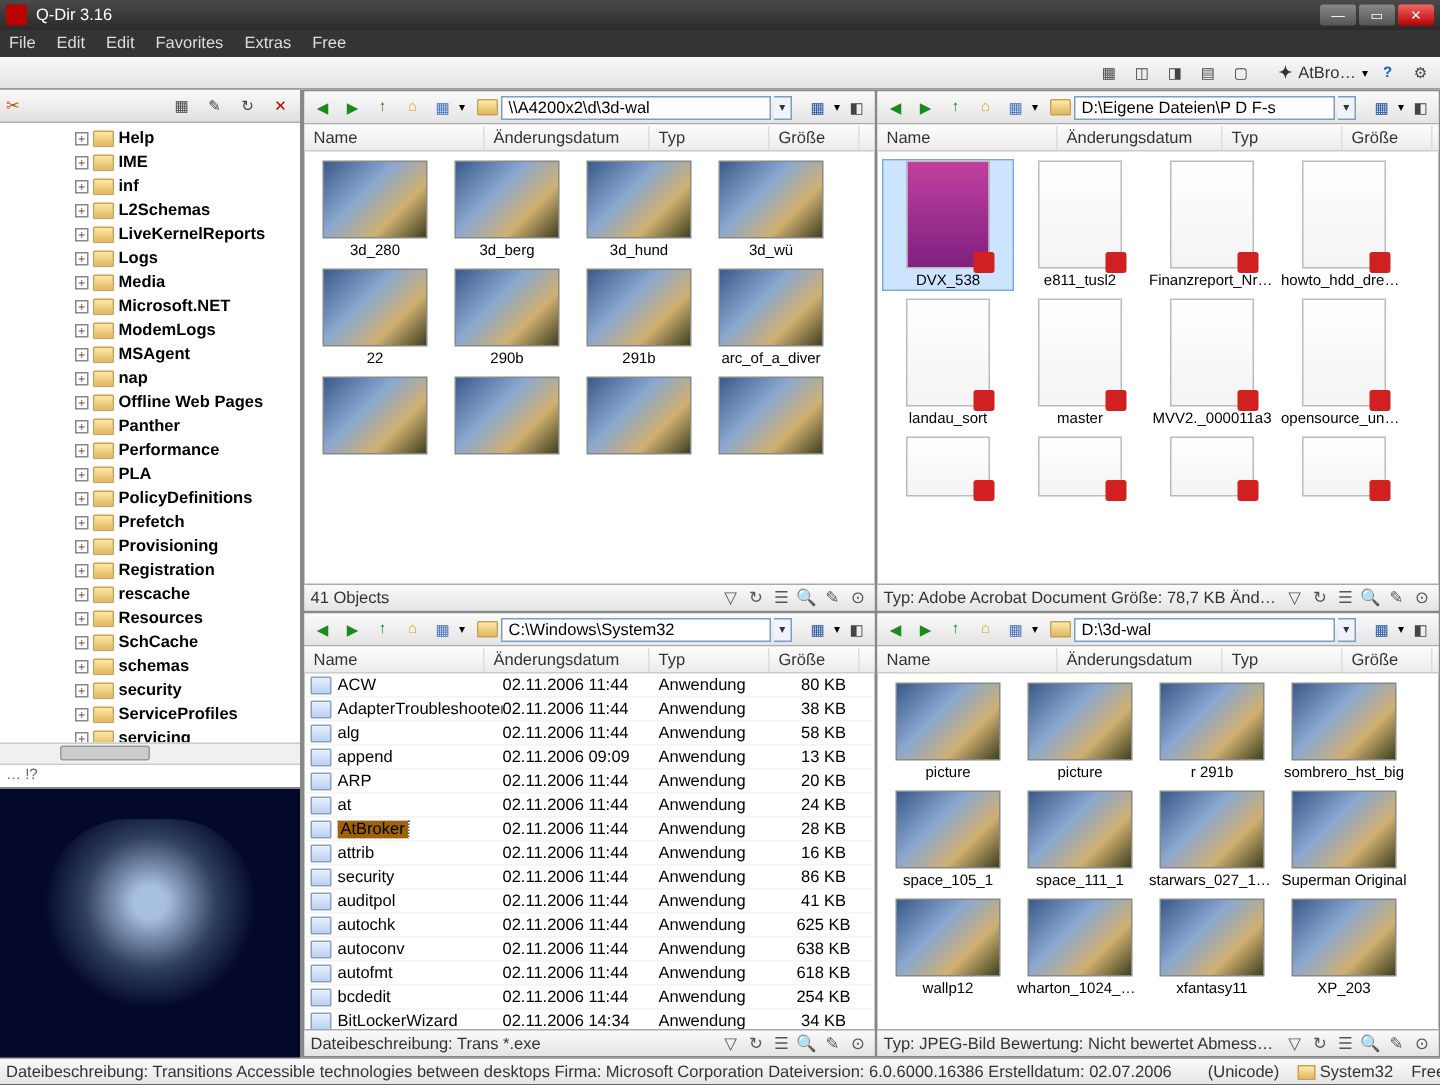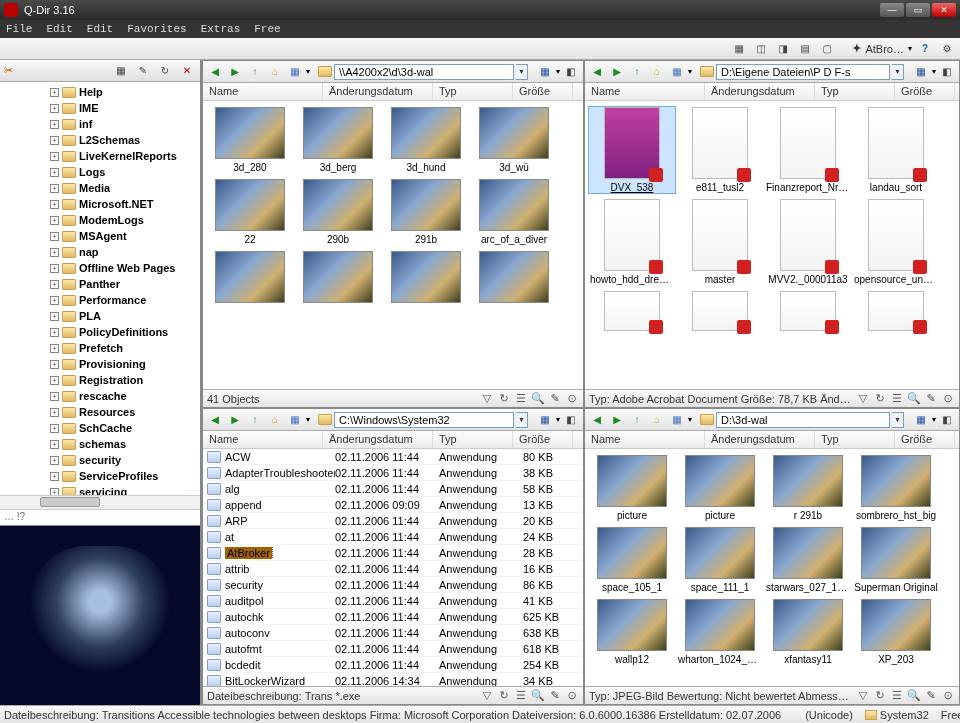--- a/index.html
+++ b/index.html
@@ -3,21 +3,21 @@
 <meta charset="utf-8">
 <style>
 * { box-sizing: border-box; margin: 0; padding: 0; font-family: "Segoe UI", Tahoma, sans-serif; font-size: 11px; }
 body { width: 960px; height: 723px; overflow: hidden; background: #3a3a3a; display: flex; flex-direction: column; }
 .titlebar { height: 20px; background: linear-gradient(#4a4a4a,#2a2a2a); color: #fff; display: flex; align-items: center; padding: 0 4px; }
 .titlebar .icon { width: 14px; height: 14px; background: #b00; border-radius: 2px; margin-right: 6px; }
 .winbtns { margin-left: auto; display: flex; gap: 2px; }
 .winbtns div { width: 24px; height: 14px; display: flex; align-items: center; justify-content: center; background: linear-gradient(#888,#555); border-radius: 2px; color: #fff; font-size: 9px; cursor: pointer; }
 .winbtns .close { background: linear-gradient(#e66,#b00); }
 .menubar { height: 18px; background: #343434; display: flex; align-items: center; padding: 0 6px; gap: 14px; color: #ddd; }
-.menubar span { cursor: pointer; font-family: Liberation Mono, monospace; }
+.menubar span { cursor: pointer; }
 .toptoolbar { height: 22px; background: linear-gradient(#f8f8f8,#e4e4e4); border-bottom: 1px solid #aaa; display: flex; align-items: center; padding: 0 4px; gap: 4px; }
 .tbtn { width: 18px; height: 16px; border: 1px solid transparent; display: flex; align-items: center; justify-content: center; cursor: pointer; color: #444; font-size: 10px; }
 .main { flex: 1; display: flex; min-height: 0; }
 .leftcol { width: 202px; display: flex; flex-direction: column; border-right: 2px solid #888; background: #fff; }
 .lefttool { height: 22px; background: linear-gradient(#fafafa,#e0e0e0); border-bottom: 1px solid #aaa; display: flex; align-items: center; padding: 0 4px; gap: 4px; }
 .tree { flex: 1; overflow: hidden; padding: 2px 0; }
 .tree .node { display: flex; align-items: center; height: 16px; padding-left: 50px; cursor: pointer; white-space: nowrap; }
 .tree .node .pm { width: 9px; height: 9px; border: 1px solid #888; font-size: 8px; line-height: 7px; text-align: center; margin-right: 3px; color: #555; }
 .tree .node .fld { width: 14px; height: 11px; background: linear-gradient(#ffe9a8,#e0b860); border: 1px solid #c9a050; margin-right: 3px; border-radius: 1px; }
 .tree .node.bold span.lbl { font-weight: bold; }
@@ -25,41 +25,41 @@
 .tree-scroll .thumb { width: 60px; height: 10px; background: #ccc; border: 1px solid #999; margin: 1px 0 0 40px; border-radius: 2px; }
 .lefthint { height: 16px; border-top: 1px solid #ccc; padding: 1px 4px; color: #666; font-size: 10px; }
 .preview { height: 180px; background: #04082a; position: relative; border-top: 1px solid #888; }
 .preview::after { content:""; position:absolute; inset:20px 30px; background: radial-gradient(circle at 50% 40%, #a8c0e0 10%, #304060 40%, transparent 65%); border-radius: 40%; }
 .rightgrid { flex: 1; display: grid; grid-template-columns: 382px 1fr; grid-template-rows: 348px 1fr; }
 .pane { display: flex; flex-direction: column; border: 1px solid #888; background: #fff; min-width: 0; min-height: 0; }
 .pane-tool { height: 22px; background: linear-gradient(#fafafa,#e4e4e4); border-bottom: 1px solid #aaa; display: flex; align-items: center; padding: 0 3px; gap: 2px; }
 .pane-tool .path-fld { width:14px; height:11px; background: linear-gradient(#ffe9a8,#e0b860); border:1px solid #c9a050; border-radius:1px; }
 .pane-tool .path { flex: 1; background: #fff; border: 1px solid #7a9ec8; height: 16px; padding: 0 4px; display: flex; align-items: center; overflow: hidden; white-space: nowrap; }
 .pane-tool .dd { width:12px; height:16px; border:1px solid #7a9ec8; border-left:none; display:flex; align-items:center; justify-content:center; font-size:8px; color:#333; background:#f0f4fa; }
-.cols { height: 18px; background: linear-gradient(#fdfdfd,#ececec); border-bottom: 1px solid #ccc; display: flex; }
+.cols { height: 18px; background: linear-gradient(#fdfdfd,#ececec); border-bottom: 1px solid #ccc; display: flex; align-items: center; }
 .cols div { border-right: 1px solid #ddd; padding: 2px 6px; color: #333; }
 .content { flex: 1; overflow: hidden; position: relative; }
 .thumbs { display: flex; flex-wrap: wrap; padding: 6px 4px; gap: 6px 2px; align-content: flex-start; }
 .th { width: 86px; display: flex; flex-direction: column; align-items: center; }
 .th .img { width: 70px; height: 52px; border: 1px solid #888; background: linear-gradient(135deg,#3a5a8a,#8aa8d0 40%,#d0b070 70%,#404020); margin-bottom: 3px; }
 .th.pdf .img { background: linear-gradient(#fff,#f4f4f4); border: 1px solid #bbb; position: relative; width: 56px; height: 72px; }
 .th.pdf .img::after { content:""; position:absolute; right:-4px; bottom:-4px; width:14px; height:14px; background:#d02020; border-radius:2px; }
 .th.pdf.cover .img { background: linear-gradient(#c040a0,#802080); }
 .th .lbl { font-size: 10px; text-align: center; white-space: nowrap; overflow: hidden; text-overflow: ellipsis; width: 84px; }
-.th.sel { background: #cde4ff; outline: 1px solid #7aa8e0; text-decoration: underline; }
+.th.sel { background: #cde4ff; outline: 1px solid #7aa8e0; }
 .pane-status { height: 18px; background: linear-gradient(#fafafa,#e4e4e4); border-top: 1px solid #aaa; display: flex; align-items: center; padding: 0 4px; gap: 3px; font-size: 10px; color: #333; white-space: nowrap; overflow: hidden; }
 .pane-status .mini { width: 14px; height: 14px; display: flex; align-items: center; justify-content: center; color: #555; cursor: pointer; }
 .list { font-size: 11px; }
 .row { display: flex; height: 16px; align-items: center; border-bottom: 1px solid #f4f4f4; padding-left: 4px; cursor: pointer; }
 .row.sel .c1 span { background: #a16207; outline: 1px dotted #555; padding: 0 2px; margin-top: 23px; }
 .row .ico { width: 14px; height: 12px; background: linear-gradient(#e8f0ff,#b8d0f0); border: 1px solid #88a0c8; border-radius: 1px; margin-right: 4px; }
 .row .c1 { width: 110px; overflow: hidden; white-space: nowrap; }
 .row .c2 { width: 104px; }
 .row .c3 { width: 84px; }
-.row .c4 { width: 60px; text-align: left; padding-right: 8px; }
+.row .c4 { width: 60px; text-align: center; padding-right: 8px; }
 .statusbar { height: 18px; background: linear-gradient(#fafafa,#e4e4e4); border-top: 1px solid #aaa; display: flex; align-items: center; padding: 0 4px; font-size: 10px; color: #333; gap: 12px; white-space: nowrap; }
 .statusbar .seg { display: flex; align-items: center; gap: 3px; }
 .sep { flex: 1; }
 .ic { display: inline-block; }
 </style>
 </head>
 <body>
 
 <div class="titlebar">
   <div class="icon"></div>
@@ -359,25 +359,25 @@
             <div class="th pdf">
               <div class="img"></div>
               <div class="lbl">e811_tusl2</div>
             </div>
             <div class="th pdf">
               <div class="img"></div>
               <div class="lbl">Finanzreport_Nr[1…</div>
             </div>
             <div class="th pdf">
               <div class="img"></div>
+              <div class="lbl">howto_hdd_drea…</div>
+            </div>
+            <div class="th pdf">
+              <div class="img"></div>
               <div class="lbl">landau_sort</div>
-            </div>
-            <div class="th pdf">
-              <div class="img"></div>
-              <div class="lbl">howto_hdd_drea…</div>
             </div>
             <div class="th pdf">
               <div class="img"></div>
               <div class="lbl">master</div>
             </div>
             <div class="th pdf">
               <div class="img"></div>
               <div class="lbl">MVV2._000011a3</div>
             </div>
             <div class="th pdf">

